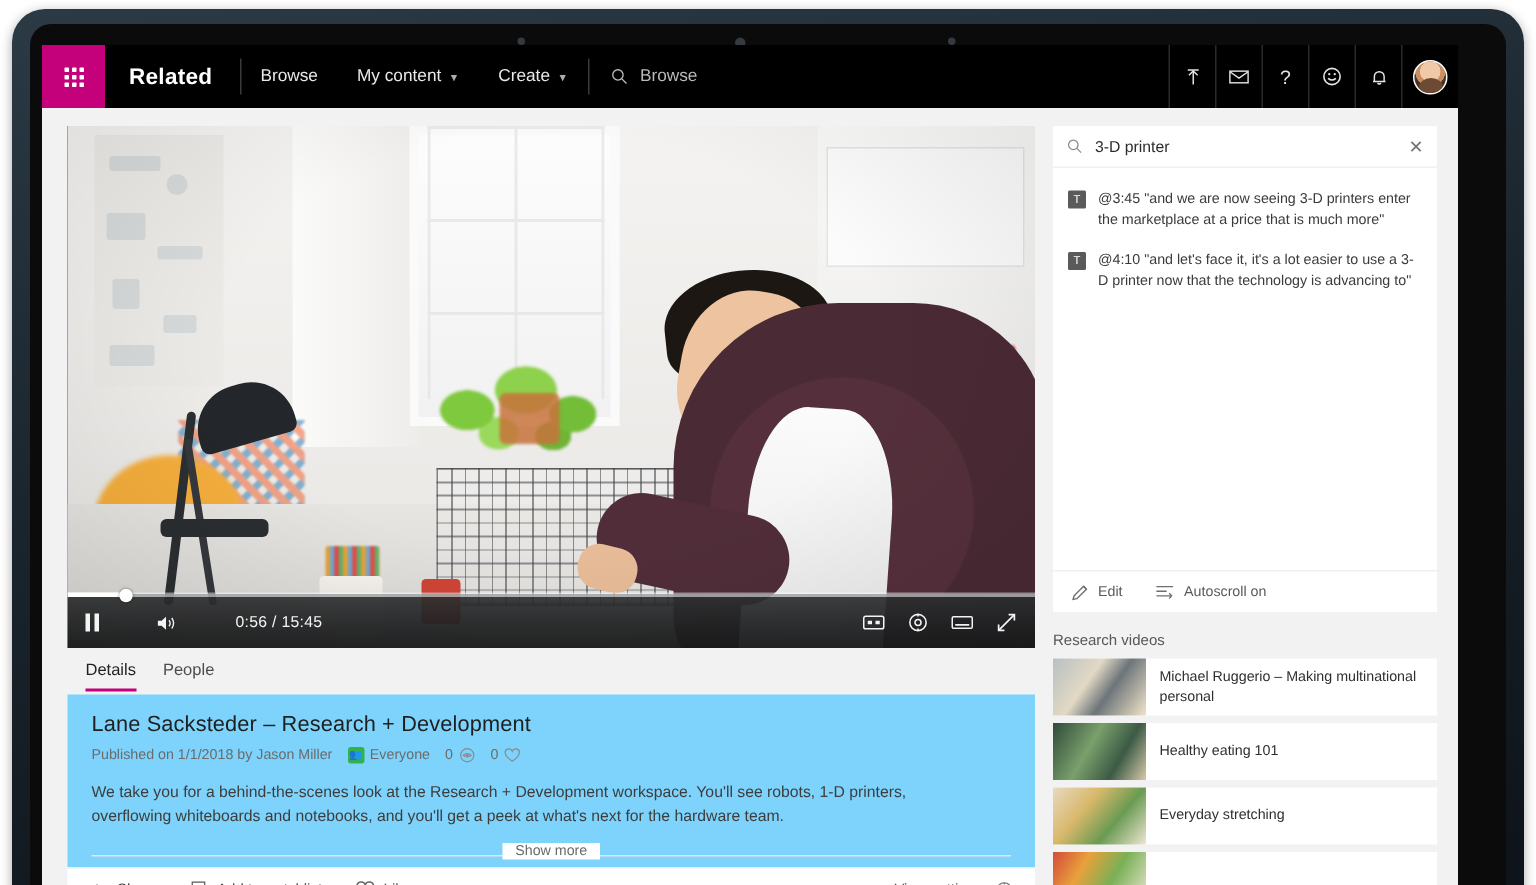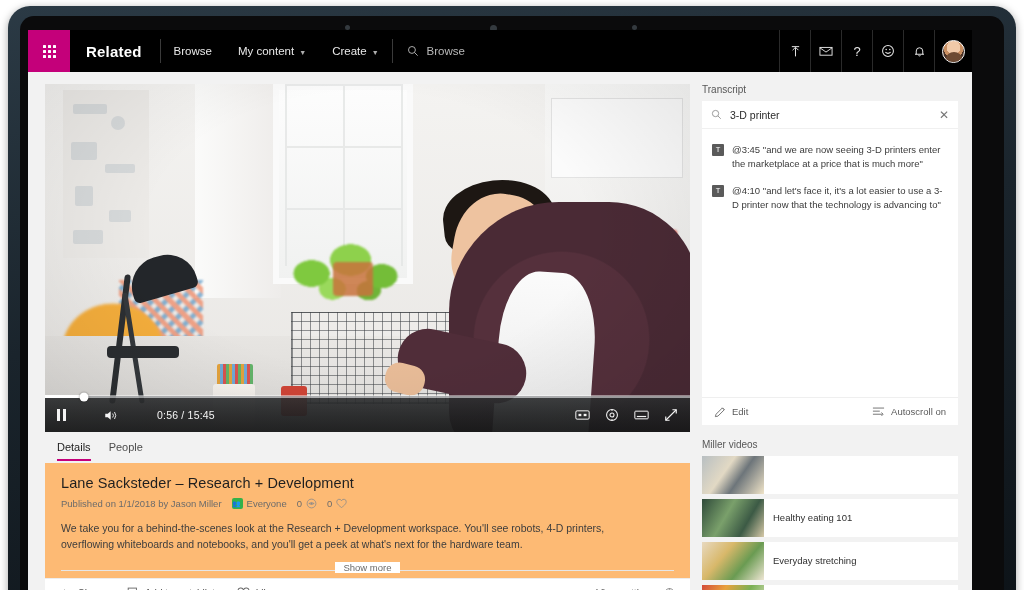--- a/index.html
+++ b/index.html
@@ -291,21 +291,21 @@
   #detail-tabs {
     display: flex; gap: 18px;
     padding: 9px 12px 0 12px;
     font-size: 11px;
   }
   .tab { padding-bottom: 6px; color:#4d4d4d; cursor:pointer; border-bottom: 2px solid transparent; }
   .tab.active { color:#222; border-bottom-color:#c4007a; }
 
   
   #detail-card {
-    background:#fdba74;
+    background:#7dd3fc;
     margin-top: 2px;
     padding: 12px 16px 0 16px;
   }
   #video-title { font-size: 14.5px; color:#1f1f1f; font-weight: normal; letter-spacing:.1px; }
   #meta-row { display:flex; align-items:center; gap:10px; margin-top: 7px; font-size:9.5px; color:#6b6b6b; }
   #publish-info { white-space:nowrap; }
   #privacy-badge { display:flex; align-items:center; gap:4px; }
   #privacy-icon {
     width:11px; height:11px; border-radius:2px;
     background:#35b14a;
@@ -376,21 +376,21 @@
     background:#5a5a5a; color:#fff;
     font-size:7.5px; line-height:12px; text-align:center;
     border-radius:1px;
   }
   .t-text { font-size:9.5px; line-height:1.5; color:#3b3b3b; }
 
   #transcript-footer {
     display:flex; align-items:center; gap:22px;
     height: 28px; padding: 0 12px;
     border-top: 1px solid #efefef;
-    font-size:9.5px; color:#5a5a5a;justify-content:space-between;
+    font-size:9.5px; color:#5a5a5a;
   }
   .tf-btn { display:flex; align-items:center; gap:6px; cursor:pointer; }
 
   #related-section { margin-top: 14px; }
   .related-item {
     display:flex; align-items:stretch; gap:0;
     background:#ffffff; margin-bottom:5px;
     height: 38px; cursor:pointer;
   }
   .related-thumb { flex:none; width:62px; height:38px; }
@@ -636,21 +636,21 @@
           </span>
 
           <span class="count-group">
             <span>0</span>
             <svg width="11" height="11" viewBox="0 0 14 13">
               <path d="M7 11.6 C2.2 8.2 1 6.1 1 4.3 A3.1 3.1 0 0 1 7 3.1 A3.1 3.1 0 0 1 13 4.3 C13 6.1 11.8 8.2 7 11.6 Z" fill="none" stroke="#8a8a8a" stroke-width="1"></path>
             </svg>
           </span>
         </div>
 
-        <div id="description">We take you for a behind-the-scenes look at the Research + Development workspace. You'll see robots, 4-D printers, overflowing whiteboards and notebooks, and you'll get a peek at what's next for the hardware team.</div>
+        <div id="description">We take you for a behind-the-scenes look at the Research + Development workspace. You'll see robots, 1-D printers, overflowing whiteboards and notebooks, and you'll get a peek at what's next for the hardware team.</div>
 
         <div id="show-more-row">
           <span id="show-more">Show more</span>
         </div>
       </div>
 
       <div id="action-bar">
 
         <div class="action-btn">
           <svg width="13" height="12" viewBox="0 0 16 14">
@@ -690,21 +690,20 @@
             <line x1="8" y1="12.7" x2="8" y2="14.3" stroke="#7a7a7a" stroke-width="1.1"></line>
             <line x1="1.7" y1="8" x2="3.3" y2="8" stroke="#7a7a7a" stroke-width="1.1"></line>
             <line x1="12.7" y1="8" x2="14.3" y2="8" stroke="#7a7a7a" stroke-width="1.1"></line>
           </svg>
         </div>
       </div>
     </div>
 
     <div id="right-col">
 
-      <div class="panel-label">Transcript</div>
 
       <div id="transcript-panel">
 
         <div id="transcript-search">
           <svg width="11" height="11" viewBox="0 0 16 16">
             <circle cx="6.6" cy="6.6" r="4.6" fill="none" stroke="#888" stroke-width="1.2"></circle>
             <line x1="10.1" y1="10.1" x2="14.2" y2="14.2" stroke="#888" stroke-width="1.2"></line>
           </svg>
           <span id="transcript-query">3-D printer</span>
           <span id="transcript-clear">✕</span>
@@ -737,24 +736,25 @@
               <line x1="1" y1="6" x2="9" y2="6" stroke="#6e6e6e" stroke-width="1.1"></line>
               <line x1="1" y1="9.6" x2="12" y2="9.6" stroke="#6e6e6e" stroke-width="1.1"></line>
               <polyline points="11,7.6 12.8,9.6 11,11.6" fill="none" stroke="#6e6e6e" stroke-width="1.1"></polyline>
             </svg>
             <span>Autoscroll on</span>
           </div>
         </div>
       </div>
 
       <div id="related-section">
-        <div class="panel-label">Miller videos</div>
+        <div class="panel-label">Research videos</div>
 
         <div class="related-item">
           <span class="related-thumb" id="thumb-0"></span>
+          <span class="related-title">Michael Ruggerio – Making multinational personal</span>
         </div>
 
         <div class="related-item">
           <span class="related-thumb" id="thumb-1"></span>
           <span class="related-title">Healthy eating 101</span>
         </div>
 
         <div class="related-item">
           <span class="related-thumb" id="thumb-2"></span>
           <span class="related-title">Everyday stretching</span>

